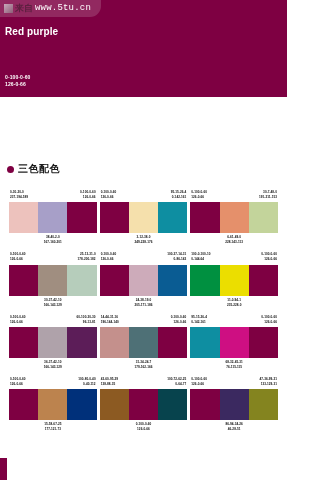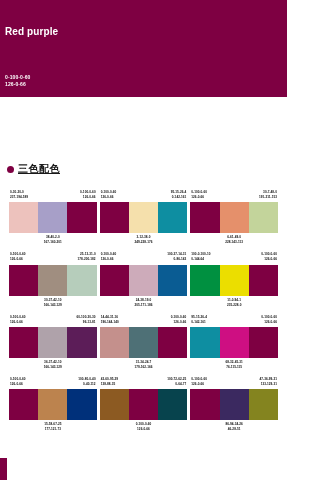--- a/index.html
+++ b/index.html
@@ -88,21 +88,20 @@
     height: 7px;
     border-radius: 50%;
     background: #7E0042;
     flex: none;
   }
   .section-title {
     font-size: 10px;
     font-weight: bold;
     color: #1a1a1a;
     letter-spacing: 0.5px;
-    text-decoration: underline;
   }
 
   
   .grid {
     margin-top: 14px;
     display: grid;
     grid-template-columns: repeat(3, 1fr);
     row-gap: 7px;
     column-gap: 3px;
     padding: 0 9px;
@@ -149,20 +148,25 @@
     bottom: 8px;
     width: 7px;
     height: 22px;
     background: #7E0042;
   }
 </style>
 </head>
 <body>
 
 <div class="header">
+  <div class="watermark">
+    <span class="wm-flag"></span>
+    <span class="wm-cn">来自</span>
+    <span class="wm-url">www.5tu.cn</span>
+  </div>
   <div class="header-title">Red purple</div>
   <div class="header-codes">
     <div>0-100-0-60</div>
     <div>126-0-66</div>
   </div>
 </div>
 
 <div class="section-head">
   <span class="section-dot"></span>
   <span class="section-title">三色配色</span>

